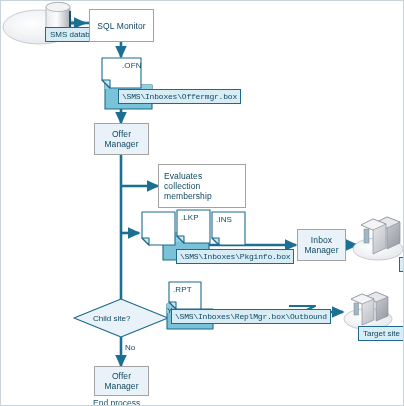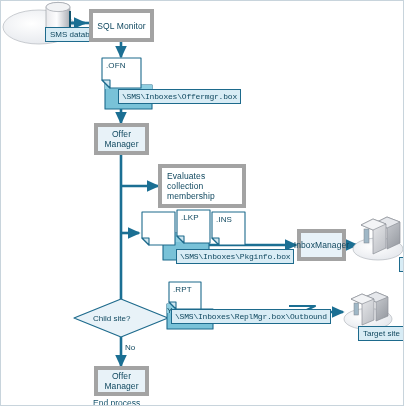--- a/index.html
+++ b/index.html
@@ -16,21 +16,21 @@
     overflow:hidden;
   }
   .lyr{position:absolute;left:0;top:0;width:404px;height:406px;}
   svg.lyr{pointer-events:none;}
 
   
   .pbox{
     position:absolute;
     box-sizing:border-box;
     background:#e8f2f8;
-    border:4px solid #a3a3a3;
+    border:1px solid #a3a3a3;
     color:#10485f;
     font-size:8.5px;
     line-height:10px;
     display:flex;align-items:center;justify-content:center;
     text-align:center;
     letter-spacing:.1px;
   }
   .pbox.plain{background:#ffffff;}
 
   
@@ -206,41 +206,41 @@
     <g>
       <path d="M168,281 h32 v27 h-25 l-7,-7 z" fill="#ffffff" stroke="#1d6a8c" stroke-width="1.1" stroke-linejoin="round"></path>
       <path d="M168,301 l7,7 v-7 z" fill="#cfe6f0" stroke="#1d6a8c" stroke-width="1.1" stroke-linejoin="round"></path>
     </g>
   </svg>
 
   <div class="chip sans" style="left:44px;top:26px;">SMS database</div>
 
   <div class="pbox plain" style="left:88px;top:8px;width:65px;height:33px;">SQL Monitor</div>
 
-  <div class="fbox" style="left:101px;top:57px;width:39px;height:30px;">.OFN</div>
+  <div class="fbox" style="left:117px;top:57px;width:39px;height:30px;">.OFN</div>
 
   <div class="chip" style="left:117px;top:88px;">\SMS\Inboxes\Offermgr.box</div>
 
   <div class="pbox" style="left:93px;top:122px;width:55px;height:32px;flex-direction:column;">
     <span>Offer</span>
     <span>Manager</span>
   </div>
 
   <div class="pbox plain" style="left:157px;top:163px;width:88px;height:44px;flex-direction:column;align-items:flex-start;padding-left:5px;">
     <span>Evaluates</span>
     <span>collection</span>
     <span>membership</span>
   </div>
 
   <div class="fbox" style="left:211px;top:211px;width:33px;height:20px;">.INS</div>
   <div class="fbox" style="left:176px;top:209px;width:33px;height:20px;">.LKP</div>
 
   <div class="chip" style="left:175px;top:248px;">\SMS\Inboxes\Pkginfo.box</div>
 
-  <div class="pbox" style="left:296px;top:228px;width:49px;height:32px;flex-direction:row;">
+  <div class="pbox" style="left:296px;top:228px;width:49px;height:32px;flex-direction:column;">
     <span>Inbox</span>
     <span>Manager</span>
   </div>
 
   <div class="chip sans" style="left:366px;top:256px;margin-left:32px;">CAPs</div>
 
   <div class="dtext" style="left:92px;top:313px;width:56px;">Child site?</div>
 
   <div class="lbl" style="left:166px;top:305px;">Yes</div>
 

